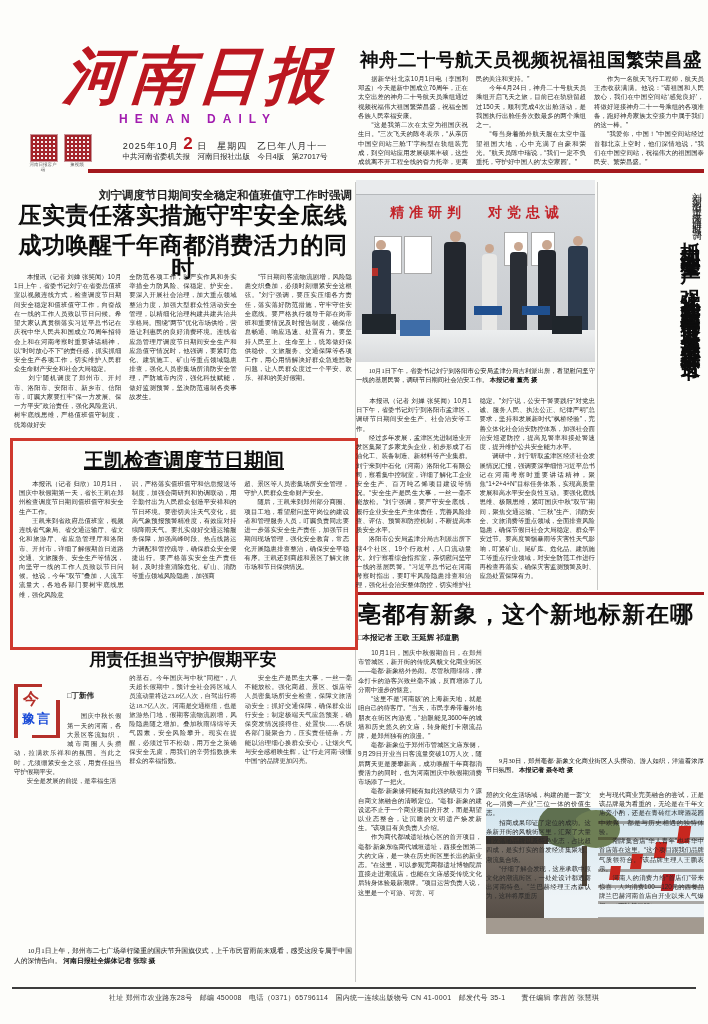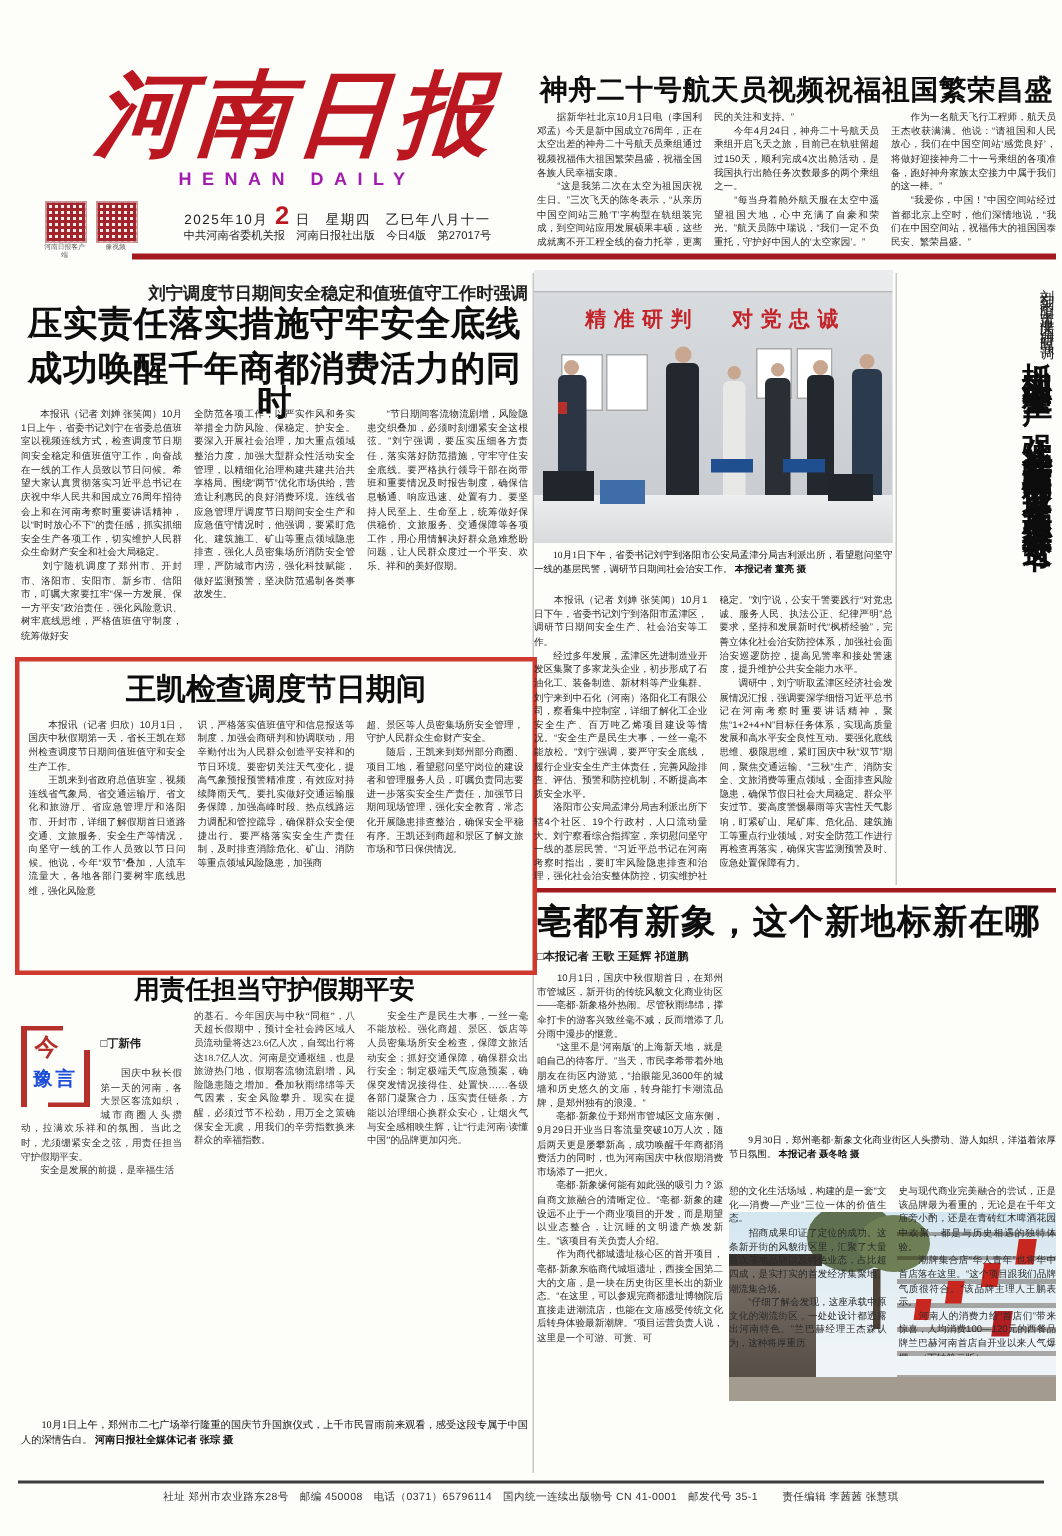--- a/index.html
+++ b/index.html
@@ -14,21 +14,21 @@
   .dateline{font-size:9px;color:#222;letter-spacing:1px;}
   .dateday{font-size:17px;color:#bb1720;font-weight:bold;}
   .publine{font-size:7.5px;color:#222;}
   .qr{width:26px;height:26px;border:1px solid #c9969a;
       background-image:repeating-linear-gradient(0deg,#a3242b 0 2px,transparent 2px 4px),
                        repeating-linear-gradient(90deg,#a3242b 0 2px,#f6ecec 2px 4px);}
   .qr-label{font-size:4.5px;color:#666;text-align:center;width:30px;}
   
   .kicker{font-size:11.5px;font-weight:bold;text-align:right;color:#222;}
   .h-big{font-size:23px;font-weight:900;text-align:center;line-height:1;letter-spacing:0.5px;color:#0d0d0d;}
-  .h-med{font-size:20px;font-weight:900;text-align:center;line-height:1.3;color:#0d0d0d;}
+  .h-med{font-size:20px;font-weight:900;text-align:center;line-height:1.3;color:#0d0d0d;text-decoration:underline;}
   
   .cols{display:flex;gap:8px;}
   .col{flex:1;overflow:hidden;font-size:6.4px;line-height:1.44;text-align:justify;
        white-space:pre-line;color:#2a2a2a;}
   .caption{font-family:"Liberation Serif",serif;font-size:6.3px;line-height:1.5;text-align:justify;color:#111;}
   .credit{font-weight:bold;font-family:"Liberation Sans",sans-serif;}
   .byline{font-size:7.5px;font-weight:bold;color:#222;}
   
   .vwrap{writing-mode:vertical-rl;display:flex;}
   .vkicker{writing-mode:vertical-rl;font-size:9.5px;letter-spacing:3px;color:#222;margin-left:10px;}

